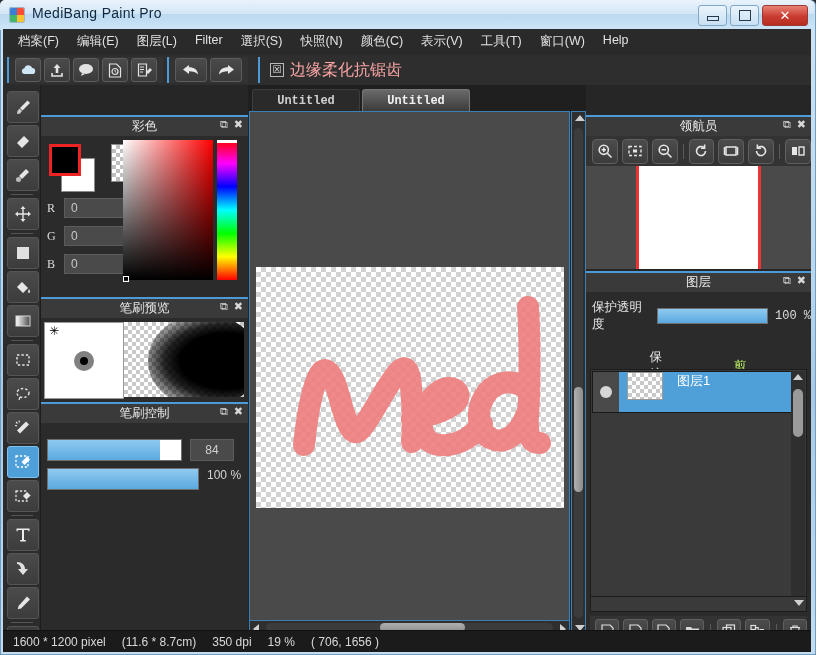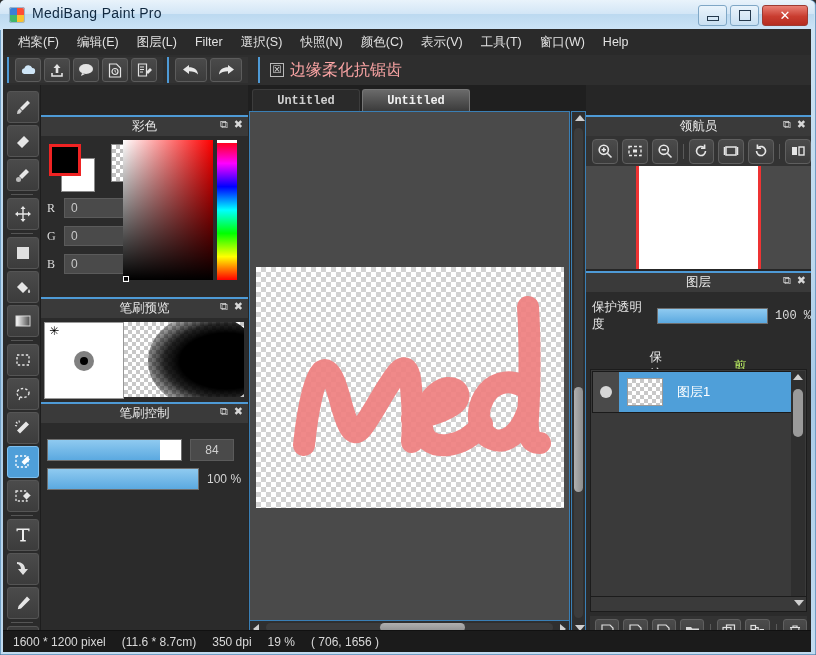--- a/index.html
+++ b/index.html
@@ -29,21 +29,21 @@
   .wb i{display:block;background:#24394d;}
   .wb .min{width:10px;height:3px;border:1px solid #24394d;background:transparent;margin-top:6px;}
   .wb .rest{width:10px;height:9px;border:1px solid #24394d;background:transparent;}
   .wb .x{color:#fff;font-size:13px;font-weight:bold;background:none;line-height:1;}
 
   
   .inner{position:absolute;left:3px;top:29px;width:808px;height:623px;background:#262626;}
 
   
   .menubar{position:absolute;left:0;top:0;width:808px;height:26px;background:#2a2a2a;
-    display:flex;align-items:center;padding-left:6px;box-sizing:border-box;}
+    display:flex;align-items:flex-start;padding-left:6px;box-sizing:border-box;}
   .menubar .mi{font-size:12.5px;color:#e2e2e2;padding:4px 9px;white-space:nowrap;}
 
   
   .toolbar{position:absolute;left:0;top:26px;width:808px;height:30px;background:#2e2e2e;
     display:flex;align-items:center;}
   .tgroup{display:flex;align-items:center;gap:3px;padding:0 6px;height:26px;
     background:#333;border-left:2px solid #4e9ad6;margin-left:4px;}
   .tbtn{width:24px;height:22px;border:1px solid #5c5c5c;border-radius:3px;
     background:linear-gradient(to bottom,#4a4a4a,#3b3b3b);
     display:flex;align-items:center;justify-content:center;}
@@ -104,21 +104,21 @@
     width:8px;height:8px;border-radius:50%;background:#000;display:block;}
   .bpv-right{position:absolute;left:83px;top:4px;width:120px;height:75px;overflow:hidden;
     background-image:linear-gradient(45deg,#c8c8c8 25%,transparent 25%,transparent 75%,#c8c8c8 75%),
                      linear-gradient(45deg,#c8c8c8 25%,#fff 25%,#fff 75%,#c8c8c8 75%);
     background-size:8px 8px;background-position:0 0,4px 4px;}
   .bpv-blob{position:absolute;right:-16px;top:-8px;width:112px;height:94px;border-radius:50%;
     background:radial-gradient(ellipse at 70% 50%,#000 42%,rgba(0,0,0,.85) 56%,rgba(0,0,0,.35) 74%,rgba(0,0,0,0) 92%);}
 
   
   #p-bctl{left:38px;top:373px;width:207px;height:96px;}
-  .sld-row{position:absolute;display:flex;align-items:center;gap:8px;}
+  .sld-row{position:absolute;display:flex;align-items:flex-start;gap:8px;}
   .sld{height:22px;border:1px solid #6e6e6e;background:#fff;position:relative;box-sizing:border-box;}
   .sld .fill{height:100%;background:linear-gradient(to bottom,#8fcaf0,#5ba9e0);}
   .sld-num{width:44px;height:22px;background:#4a4a4a;border:1px solid #5b5b5b;color:#cfcfcf;
     font-size:12px;display:flex;align-items:center;justify-content:center;box-sizing:border-box;}
   .sld-txt{font-size:12px;color:#d5d5d5;}
 
   
   .leftfill{position:absolute;left:38px;top:469px;width:207px;height:154px;background:#2b2b2b;}
 
   
@@ -171,21 +171,21 @@
     font-size:12.5px;display:flex;align-items:center;padding-left:7px;position:relative;box-sizing:border-box;}
   .bl-sel .arr{position:absolute;right:7px;top:8px;width:0;height:0;
     border-left:4px solid transparent;border-right:4px solid transparent;border-top:5px solid #aaa;}
   .lk-row{position:absolute;left:6px;top:76px;display:flex;align-items:center;gap:6px;}
   .lk{display:flex;align-items:center;gap:4px;}
   .lk .box{width:11px;height:11px;border:1px solid #cfcfcf;background:#2b2b2b;}
   .lk .box.dim{border-color:#6a6a6a;}
   .lk span{font-size:12.5px;color:#e8e8e8;margin-left:24px;}
   .lk span.dim{color:#bef264;}
   .layerlist{position:absolute;left:4px;top:96px;width:217px;height:242px;background:#3a3a3a;border:1px solid #1c1c1c;box-sizing:border-box;}
-  .lrow{display:flex;align-items:center;height:40px;background:#4f9fd9;border:1px solid #1a1a1a;margin:1px;}
+  .lrow{display:flex;height:40px;background:#4f9fd9;border:1px solid #1a1a1a;margin:1px;}
   .lvis{width:26px;display:flex;align-items:center;justify-content:center;background:#4a4a4a;height:100%;}
   .lvis i{width:12px;height:12px;border-radius:50%;background:#d7d7d7;display:block;}
   .lthumb{width:34px;height:26px;margin-left:8px;border:1px solid #9a9a9a;
     background-image:linear-gradient(45deg,#c8c8c8 25%,transparent 25%,transparent 75%,#c8c8c8 75%),
                      linear-gradient(45deg,#c8c8c8 25%,#fff 25%,#fff 75%,#c8c8c8 75%);
     background-size:8px 8px;background-position:0 0,4px 4px;}
   .lname{margin-left:14px;font-size:13px;color:#fff;}
   .lscroll{position:absolute;right:1px;top:1px;width:14px;height:240px;background:#2f2f2f;}
   .lsthumb{position:absolute;left:2px;top:18px;width:10px;height:48px;border-radius:5px;background:#9a9a9a;}
   .layerbtns{position:absolute;left:4px;bottom:6px;width:217px;height:30px;background:#333;

